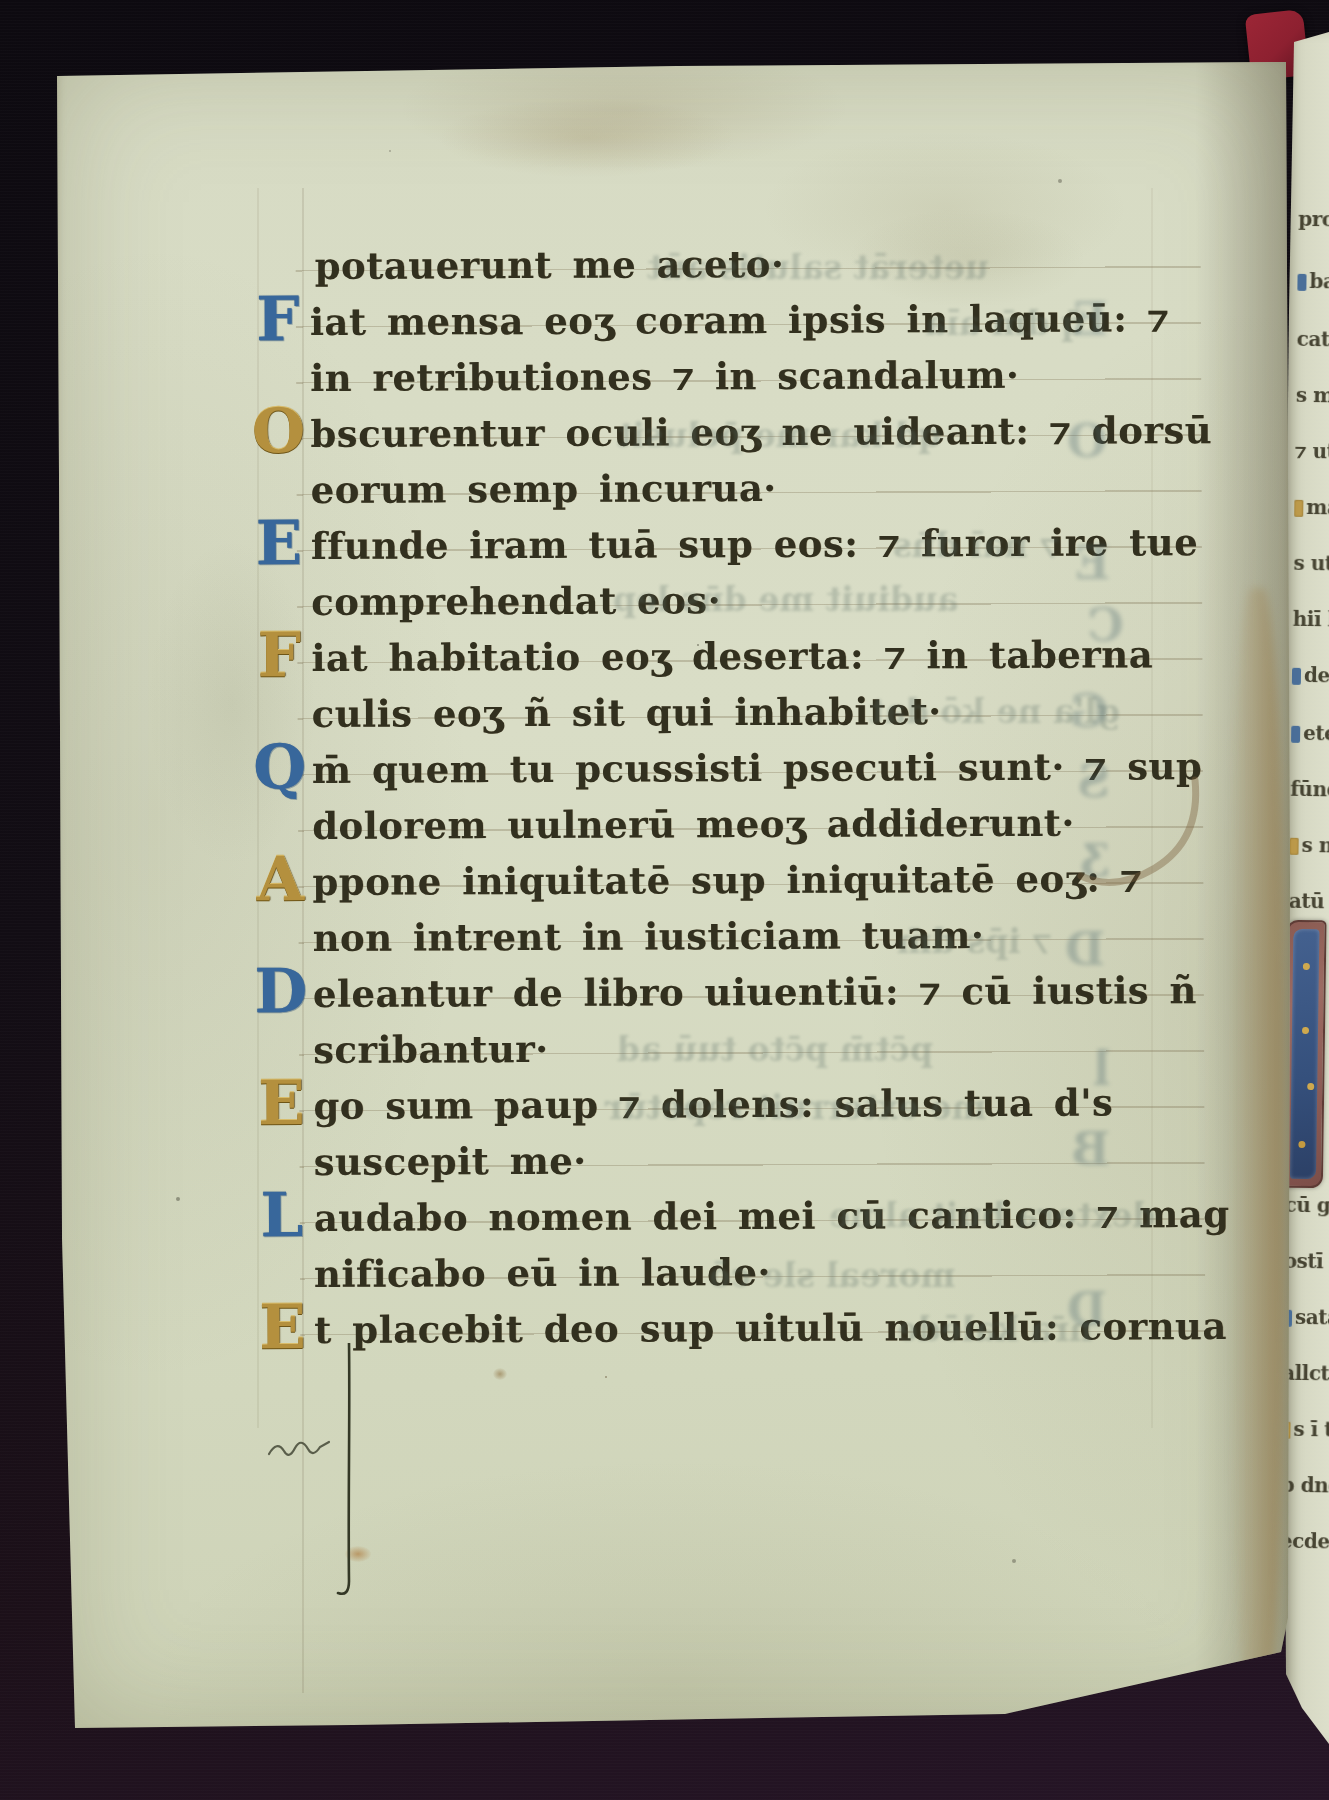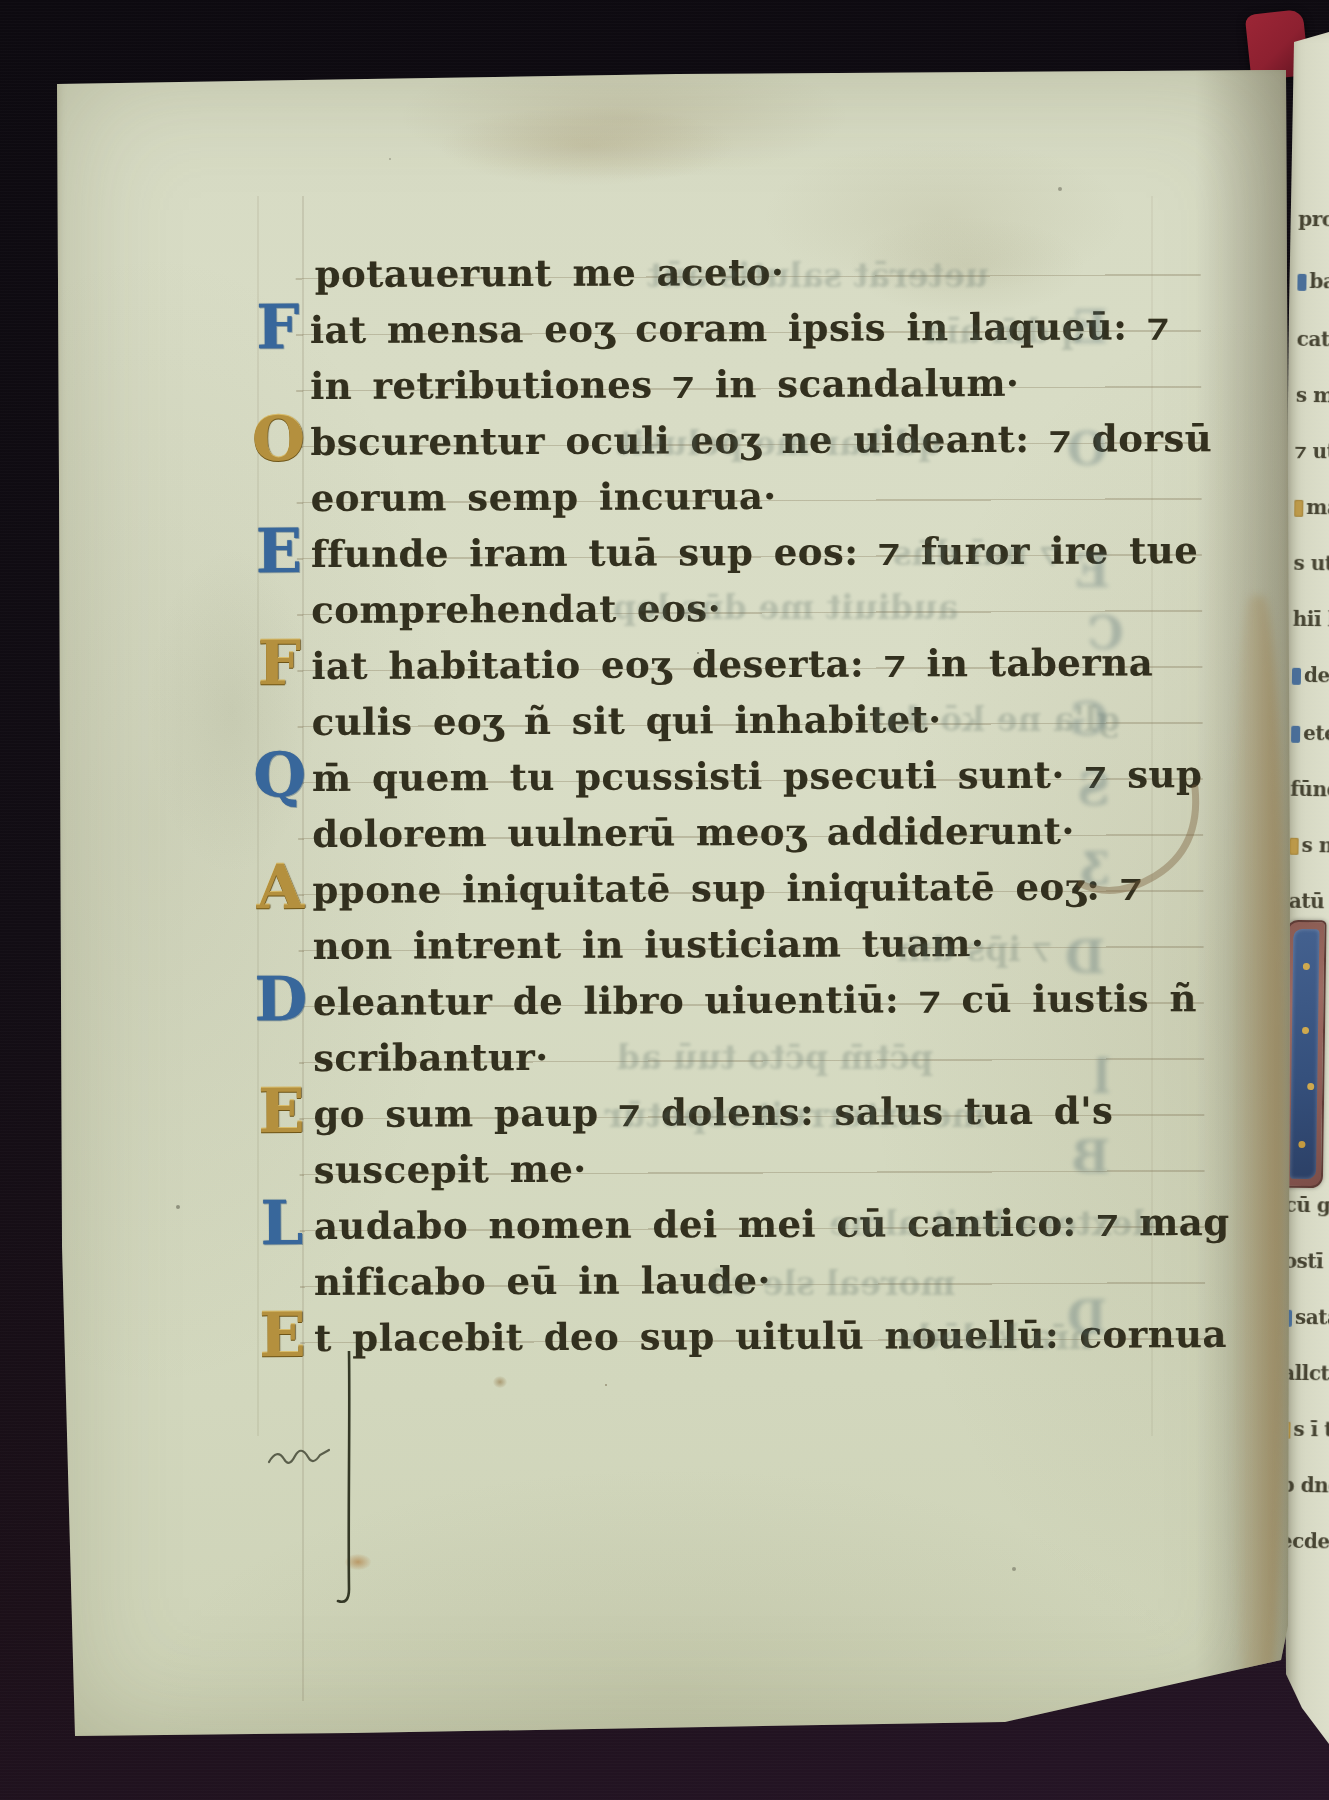--- a/index.html
+++ b/index.html
@@ -50,21 +50,21 @@
     box-shadow:inset 0 0 4px rgba(255,255,255,.25);
   }
   .illum-core::before{ 
     content:"";position:absolute;left:10px;top:34px;width:7px;height:7px;border-radius:50%;
     background:#cfa94e;
     box-shadow:0 64px 0 0 #cfa94e, 6px 120px 0 0 #cfa94e, -2px 178px 0 0 #c49a40;
   }
 
   
   .page{
-    position:absolute;left:57px;top:66px;width:1233px;height:1676px;z-index:3;
+    position:absolute;left:57px;top:58px;width:1233px;height:1676px;z-index:3;
     background:
       radial-gradient(ellipse 320px 90px at 46% 3%, rgba(145,125,85,.20), transparent 70%),
       radial-gradient(ellipse 260px 110px at 72% 9%, rgba(135,125,85,.12), transparent 70%),
       radial-gradient(ellipse 420px 760px at 8% 45%, rgba(120,122,88,.12), transparent 75%),
       radial-gradient(ellipse 500px 900px at 96% 55%, rgba(125,120,80,.14), transparent 75%),
       radial-gradient(ellipse 700px 300px at 50% 97%, rgba(120,118,82,.12), transparent 75%),
       linear-gradient(178deg,#d7dbc4 0%,#d9ddc6 40%,#d2d7bd 78%,#cdd2b6 100%);
     clip-path:polygon(0px 18px,620px 8px,1229px 4px,1233px 820px,1231px 1560px,1224px 1594px,948px 1656px,296px 1667px,18px 1670px,5px 1180px,2px 420px);
     box-shadow:inset 0 0 120px rgba(95,92,58,.28), inset 0 0 8px rgba(110,105,65,.35);
   }

